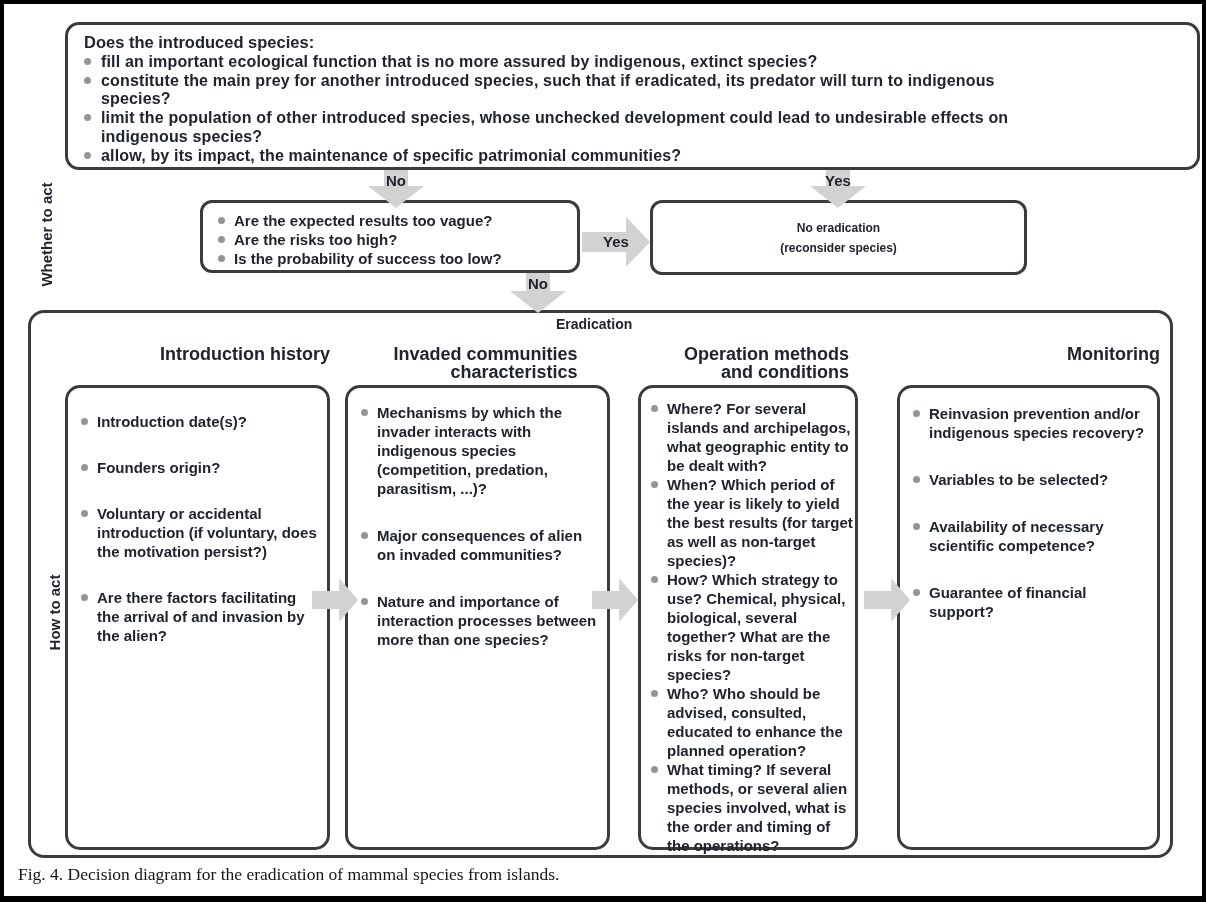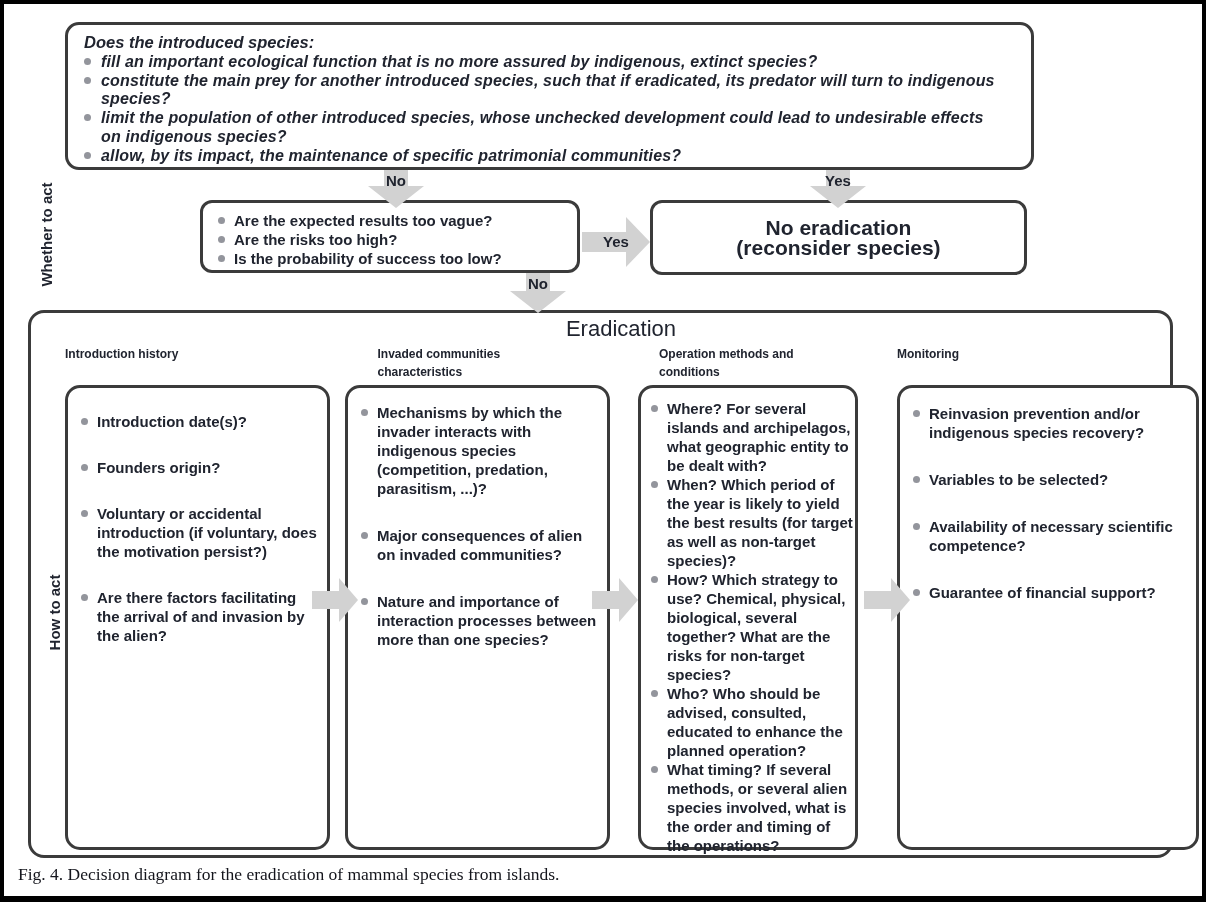--- a/index.html
+++ b/index.html
@@ -32,21 +32,21 @@
   .vlabel.whether{left:-19px; top:226px;}
   .vlabel.how{left:-11px; top:604px; z-index:5;}
   
   .bi{display:flex; align-items:flex-start;}
   .dot{
     width:7px; height:7px; border-radius:50%；;
     border-radius:50%; background:var(--bullet);
     flex:0 0 7px; margin-top:6px; margin-right:10px;
   }
   
-  .top-box{left:65px; top:22px; width:969px; height:148px; padding:7px 31px 0 16px;font-style:italic;}
+  .top-box{left:65px; top:22px; width:1135px; height:148px; padding:7px 31px 0 16px;}
   .top-box .tb-title{font-weight:700; font-size:16.5px; line-height:21px;}
   .top-box .bi{font-size:16px; font-weight:600; line-height:18.7px; letter-spacing:.01em;}
   .top-box .bi .dot{margin-top:5px;}
   .tb-w2 .txt{max-width:952px;}
   .tb-w3 .txt{max-width:948px;}
   
   .arrow{position:absolute; color:var(--arrow-fill); z-index:10;}
   .arrow svg{display:block;}
   .arrow .lbl{
     position:absolute; width:100%; text-align:center;
@@ -61,43 +61,43 @@
   .flow-arrow{position:absolute; top:578px; color:var(--arrow-fill); z-index:10;}
   .fa-1{left:312px;} .fa-2{left:592px;} .fa-3{left:864px;}
   
   .q-box{left:200px; top:200px; width:380px; height:73px; padding:8px 10px 0 15px; border-radius:12px;}
   .q-box .bi{font-size:15px; font-weight:700; line-height:19px;}
   .q-box .dot{margin-top:6px; margin-right:9px;}
   
   .ne-box{
     left:650px; top:200px; width:377px; height:75px; border-radius:12px;
     display:flex; flex-direction:column; justify-content:center; align-items:center;
-    font-size:21px; font-weight:600; line-height:20px; text-align:left;
+    font-size:12px; font-weight:600; line-height:20px; text-align:left;
   }
   
   .big-box{left:28px; top:310px; width:1145px; height:548px; border-radius:16px;}
   .erad-title{
     position:absolute; left:556px; top:316px; width:120px;
-    text-align:right; font-weight:400; font-size:22px; z-index:5;
+    text-align:left; font-weight:700; font-size:14px; z-index:5;
   }
   .col-header{
-    position:absolute; top:345px; text-align:left;
-    font-weight:700; font-size:12px; line-height:18px; z-index:5;
+    position:absolute; top:345px; text-align:right;
+    font-weight:700; font-size:18px; line-height:18px; z-index:5;
   }
   .ch-1{left:65px; width:265px;}
   .ch-2{left:345px; width:265px;}
   .ch-2 .chi{max-width:200px; margin:0 auto;}
   .ch-3{left:625px; width:258px;}
   .ch-3 .chi{max-width:190px; margin:0 auto;}
   .ch-4{left:897px; width:263px;}
   .col-box{top:385px; height:465px; border-radius:15px; z-index:4;}
   .cb-1{left:65px;  width:265px; padding:24px 8px 0 13px;}
   .cb-2{left:345px; width:265px; padding:15px 8px 0 13px;}
   .cb-3{left:638px; width:220px; padding:11px 0 0 10px;}
-  .cb-4{left:897px; width:302px; padding:16px 8px 0 13px;}
+  .cb-4{left:897px; width:263px; padding:16px 8px 0 13px;}
   .col-box .bi{font-size:15px; font-weight:600; line-height:19px;}
   .col-box .dot{margin-top:6px; margin-right:9px;}
   .cb-1 .bi{margin-bottom:27px;}
   .cb-2 .bi{margin-bottom:28px;}
   .cb-4 .bi{margin-bottom:28px;}
   .cb-3 .bi{margin-bottom:0;}
   .cb-3 .lead{font-weight:700;}
   .txt{flex:1;}
   
   .caption{

